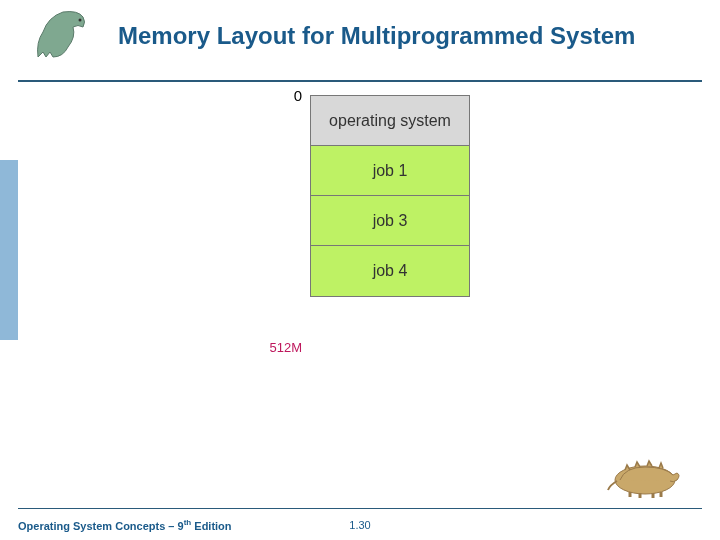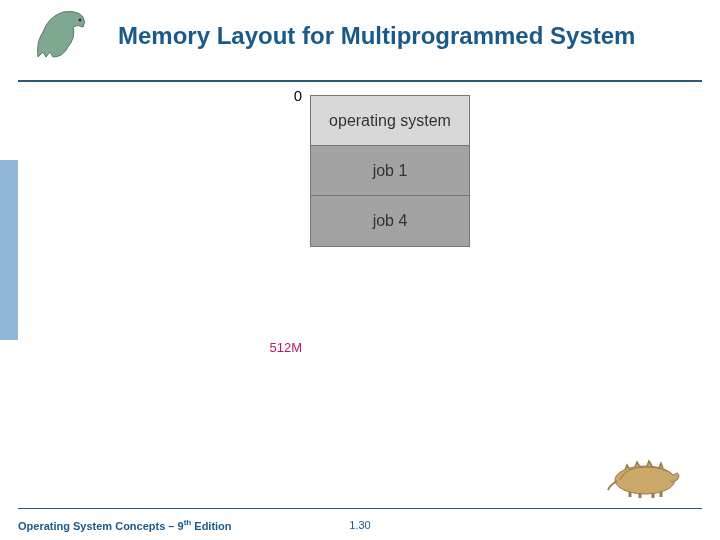--- a/index.html
+++ b/index.html
@@ -75,21 +75,21 @@
     height: 50px;
     border-bottom: 1px solid #777;
     display: flex;
     align-items: center;
     justify-content: center;
     font-size: 16px;
     color: #333;
   }
   .mem-row:last-child { border-bottom: none; }
   .mem-os { background: #d8d8d8; }
-  .mem-job { background: #a3a3a3; }
+  .mem-job { background: #bef264; }
   .dino-right {
     position: absolute;
     right: 30px;
     bottom: 40px;
     width: 85px;
     height: 55px;
   }
   .footer {
     position: absolute;
     bottom: 0;
@@ -126,20 +126,21 @@
 <div class="side-tab"></div>
 
 <div class="diagram">
   <div class="labels-col" style="height: 252px;">
     <div class="addr-top">0</div>
     <div class="addr-bot">512M</div>
   </div>
   <div class="mem-stack">
     <div class="mem-row mem-os">operating system</div>
     <div class="mem-row mem-job">job 1</div>
+    <div class="mem-row mem-job">job 3</div>
     <div class="mem-row mem-job">job 4</div>
   </div>
 </div>
 
 <div class="dino-right">
   <svg viewBox="0 0 85 55">
     <ellipse cx="40" cy="35" rx="30" ry="14" fill="#c9a86a" stroke="#9a7a4a" stroke-width="1"></ellipse>
     <path d="M15 35 Q20 22 40 22 Q60 22 68 30 L72 28 Q76 30 72 35 Q68 38 65 36" fill="#c9a86a" stroke="#9a7a4a" stroke-width="1"></path>
     <path d="M20 25 L22 20 L25 25 M30 22 L32 17 L35 22 M42 21 L44 16 L47 21 M54 23 L56 18 L58 23" stroke="#9a7a4a" stroke-width="1.5" fill="#c9a86a"></path>
     <line x1="25" y1="47" x2="25" y2="52" stroke="#9a7a4a" stroke-width="3"></line>

